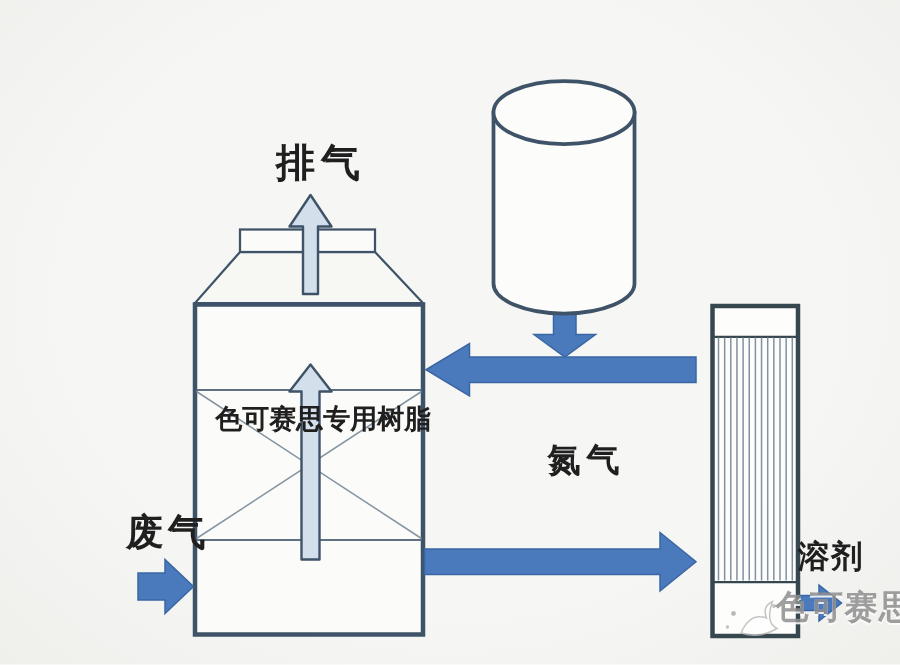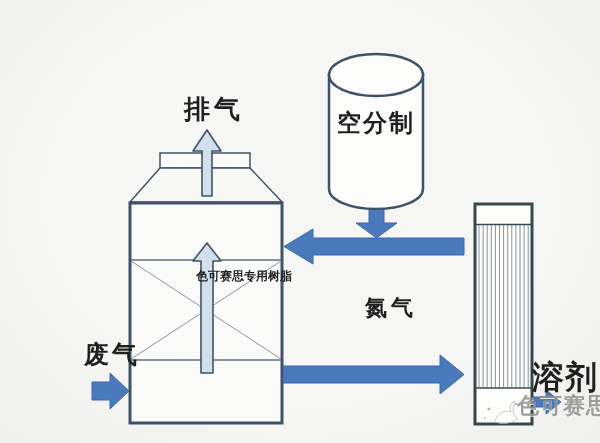--- a/index.html
+++ b/index.html
@@ -14,25 +14,25 @@
   .lbl{
     position:absolute;
     color:#1f1f1f;
     font-weight:700;
     white-space:nowrap;
     line-height:1.1;
   }
   .lbl-exhaust  {left:184px;top:95px; font-size:26px;letter-spacing:4px;}
   .lbl-nsys     {left:329px;top:109px;width:94px;text-align:center;
                  font-size:24px;letter-spacing:2px;line-height:28px;}
-  .lbl-resin    {left:139px;top:270px;width:153px;text-align:right;
-                 font-size:12px;letter-spacing:0px;}
+  .lbl-resin    {left:139px;top:270px;width:153px;text-align:center;
+                 font-size:18px;letter-spacing:0px;}
   .lbl-waste    {left:84px; top:341px;font-size:25px;letter-spacing:3px;}
   .lbl-nitrogen {left:365px;top:296px;font-size:22px;letter-spacing:4px;}
-  .lbl-solvent  {left:532px;top:360px;font-size:32px;letter-spacing:1px;}
+  .lbl-solvent  {left:532px;top:360px;font-size:21px;letter-spacing:1px;}
   .lbl-watermark{left:517px;top:394px;font-size:22px;letter-spacing:1px;
                  color:#8f8f8f;opacity:.85;text-shadow:0 1px 0 #ffffff;}
   
   .dark-stroke{stroke:#3f5368;}
   .col-stroke{stroke:#36474f;}
 </style>
 </head>
 <body>
 
 <div class="canvas">
@@ -101,21 +101,20 @@
       <path d="M494,422 q6,-14 17,-10 q-3,-8 4,-11 q-5,14 3,18 q-11,7 -24,3 Z" fill="#ffffff" stroke="#b8b8b4" stroke-width="1"></path>
       <circle cx="489" cy="409" r="1.6" fill="#a9a9a5"></circle>
       <circle cx="516" cy="404" r="1.3" fill="#b2b2ae"></circle>
       <circle cx="485" cy="418" r="1.1" fill="#b2b2ae"></circle>
     </g>
   </svg>
 
   <div class="lbl lbl-exhaust">排气</div>
 
   <div class="lbl lbl-nsys">
-    <div>空分制</div>
   </div>
 
   <div class="lbl lbl-resin">色可赛思专用树脂</div>
 
   <div class="lbl lbl-waste">废气</div>
 
   <div class="lbl lbl-nitrogen">氮气</div>
 
   <div class="lbl lbl-solvent">溶剂</div>
 

